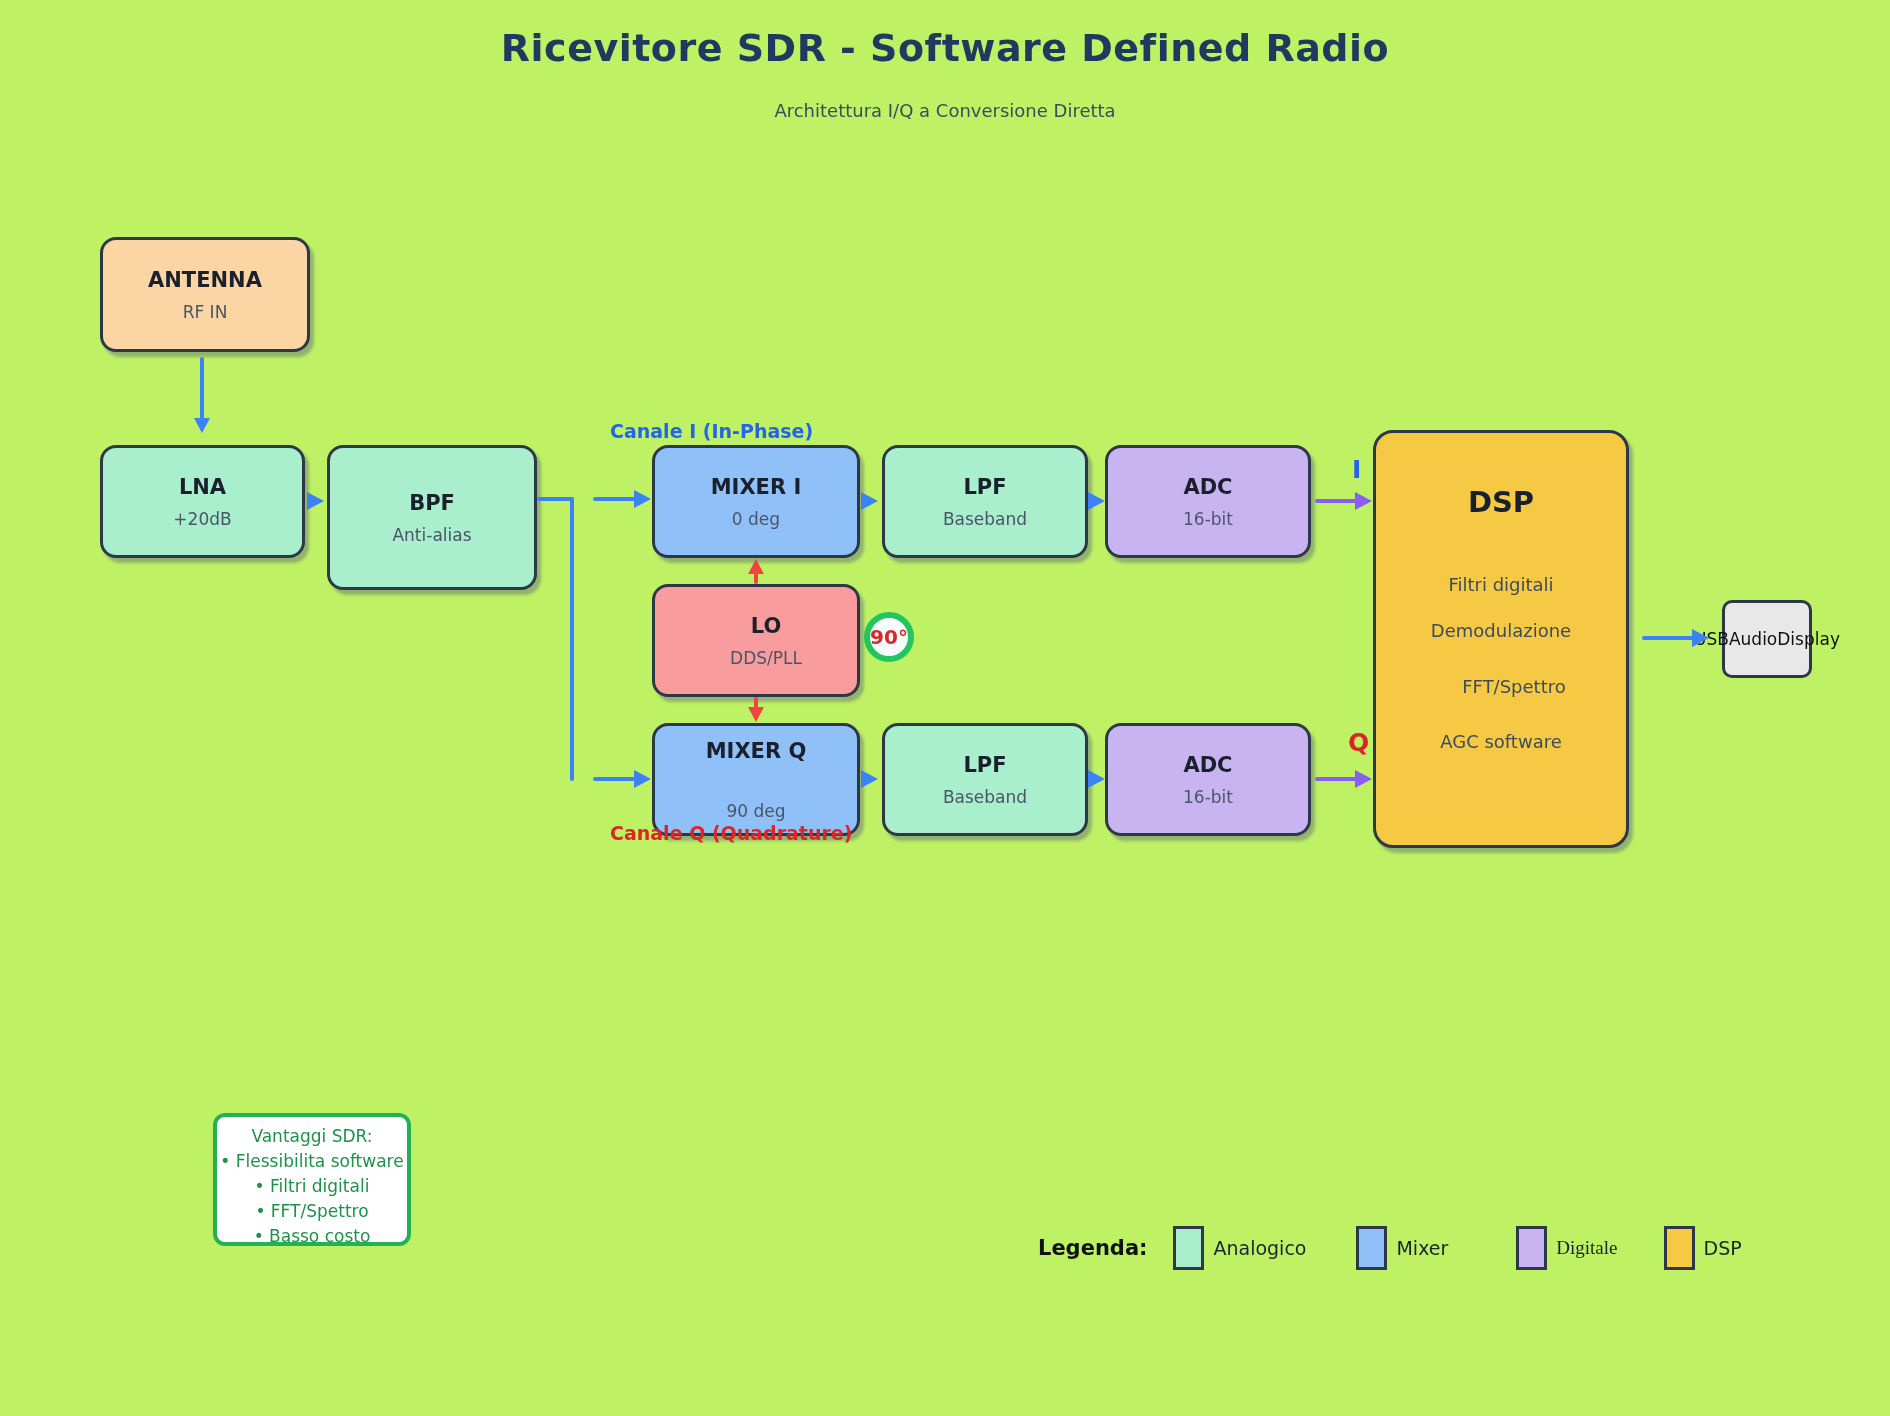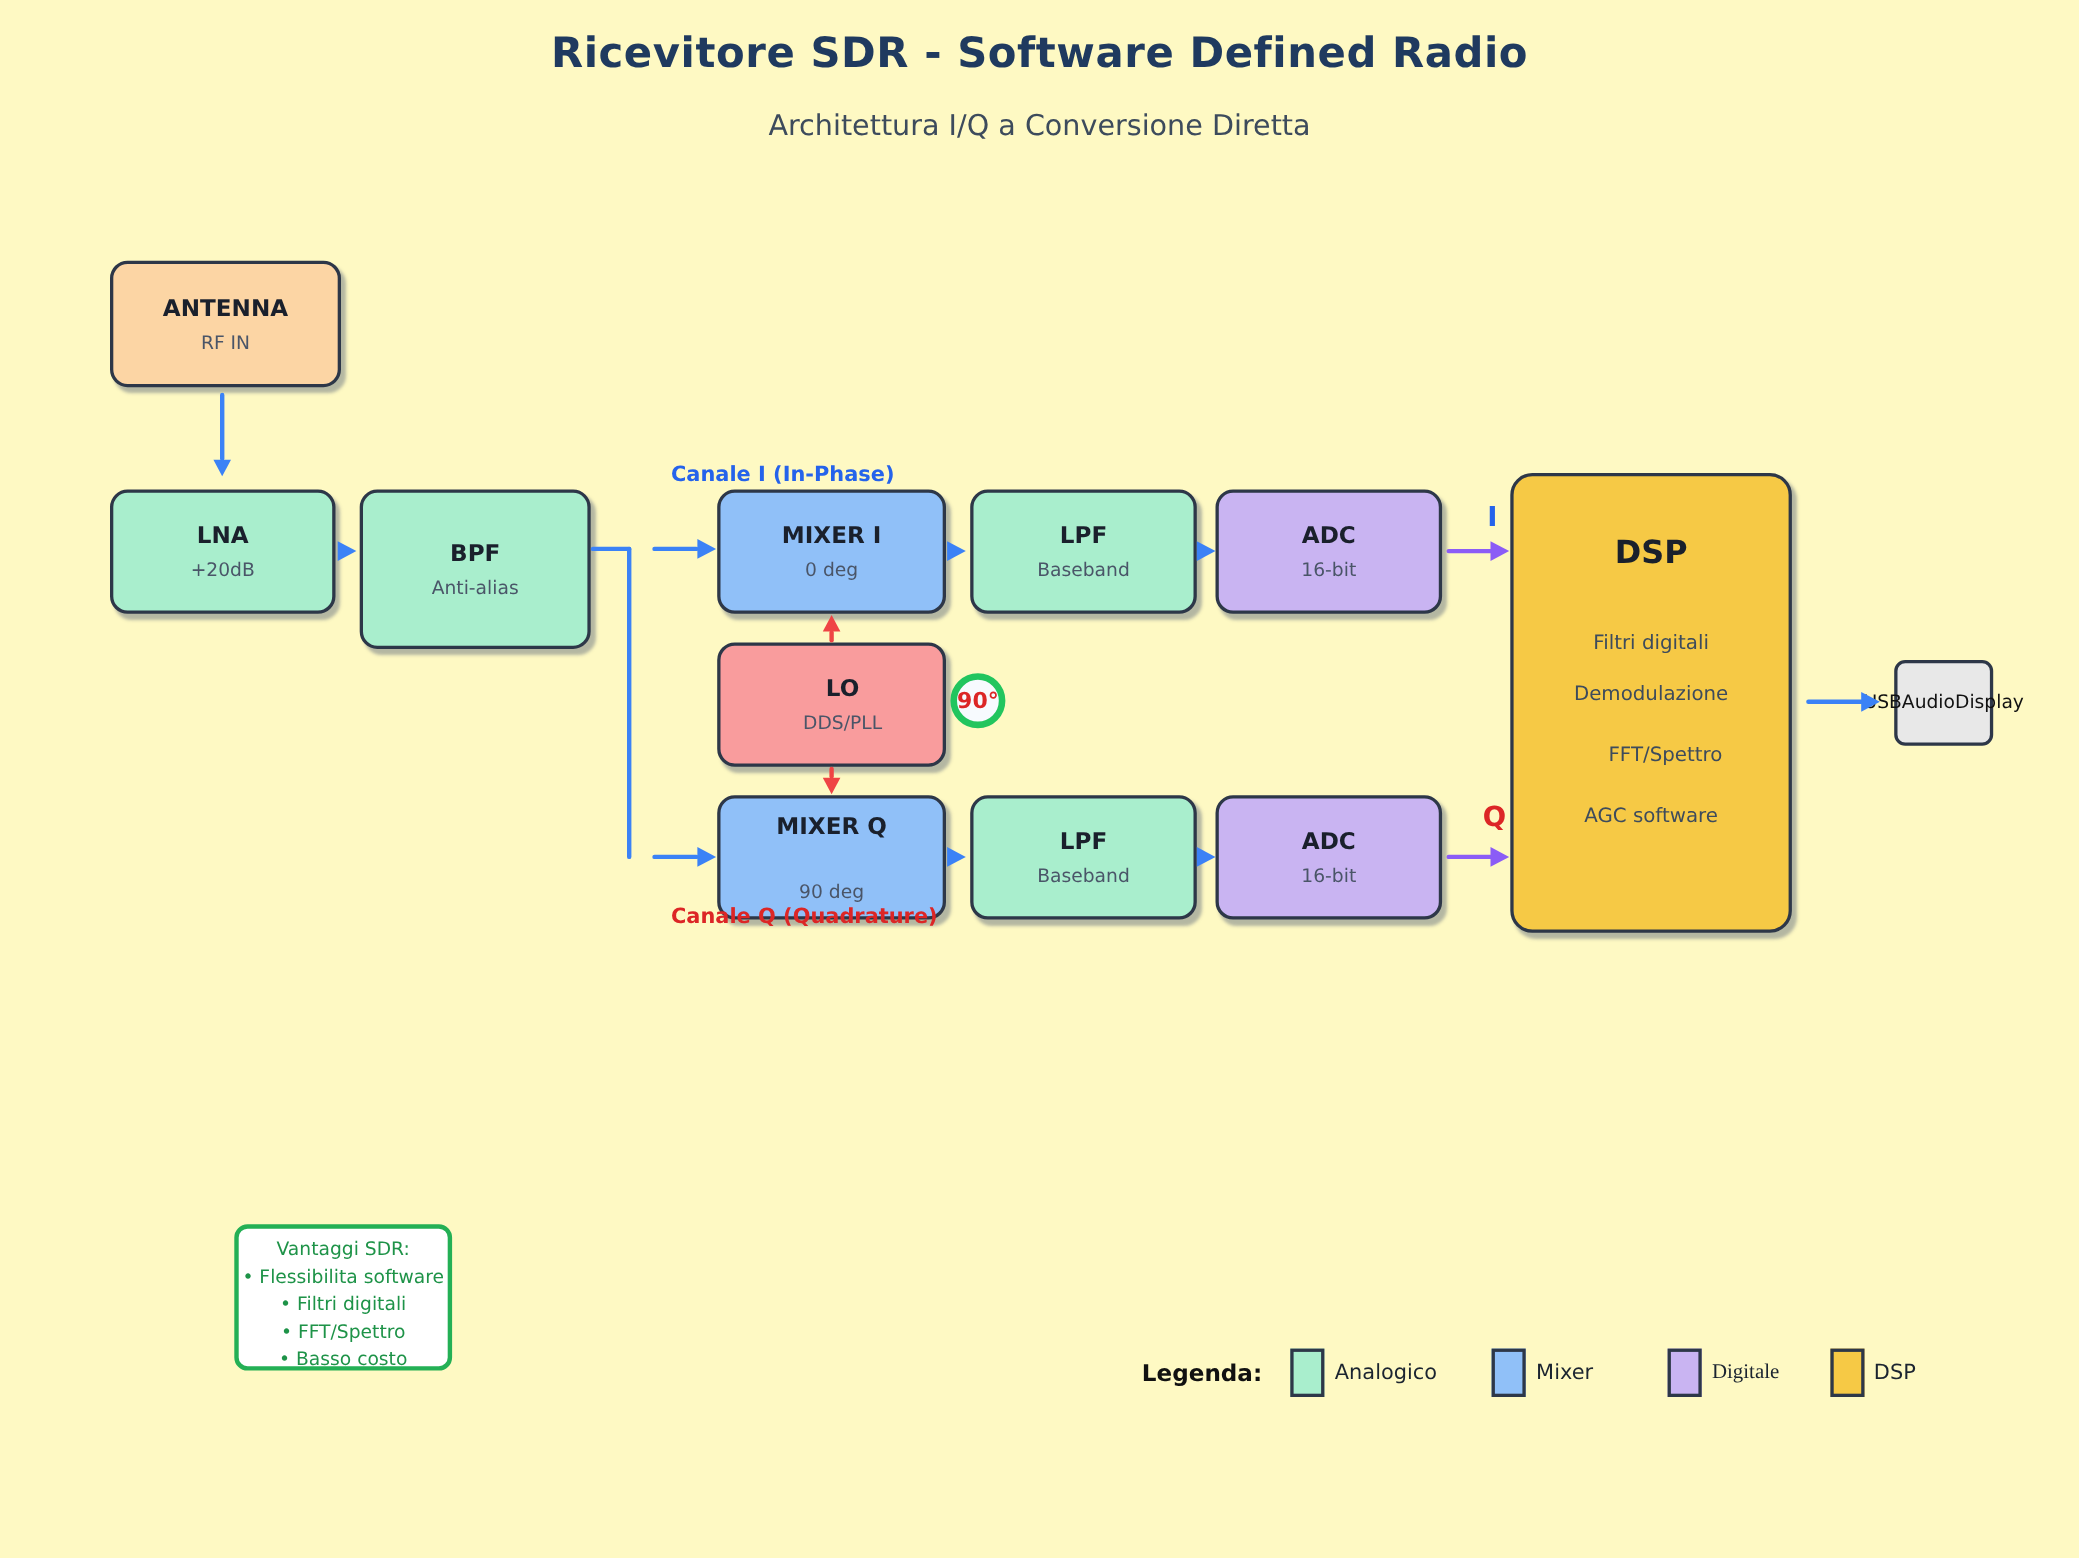--- a/index.html
+++ b/index.html
@@ -1,21 +1,21 @@
 <!DOCTYPE html>
 <html><head>
 <meta charset="utf-8">
 <style>
   html,body{margin:0;padding:0;background:#ecf3fb;font-family:"DejaVu Sans","Liberation Sans",sans-serif;}
-  #canvas{position:relative;width:1890px;height:1416px;background:#fef9c3;overflow:hidden;}
+  #canvas{position:relative;width:1890px;height:1416px;background:#bef264;overflow:hidden;}
 
   .page-title{position:absolute;left:0;top:26px;width:1890px;text-align:center;
     font-size:38px;font-weight:bold;color:#1f3a5f;letter-spacing:.5px;}
   .page-subtitle{position:absolute;left:0;top:100px;width:1890px;text-align:center;
-    font-size:26px;color:#3d4b5c;}
+    font-size:18px;color:#3d4b5c;}
 
   .block{position:absolute;box-sizing:border-box;border:3px solid #2d3748;border-radius:16px;
     box-shadow:4px 5px 3px rgba(90,102,122,.45);display:flex;flex-direction:column;
     align-items:center;justify-content:center;}
   .block .t{font-size:21px;font-weight:bold;color:#1a202c;}
   .block .s{font-size:17px;color:#4a5568;margin-top:10px;}
 
   .dsp-block{position:absolute;box-sizing:border-box;border:3px solid #2d3748;border-radius:20px;
     box-shadow:4px 5px 3px rgba(90,102,122,.45);}
   .dsp-title{position:absolute;left:0;width:100%;top:52px;text-align:center;

